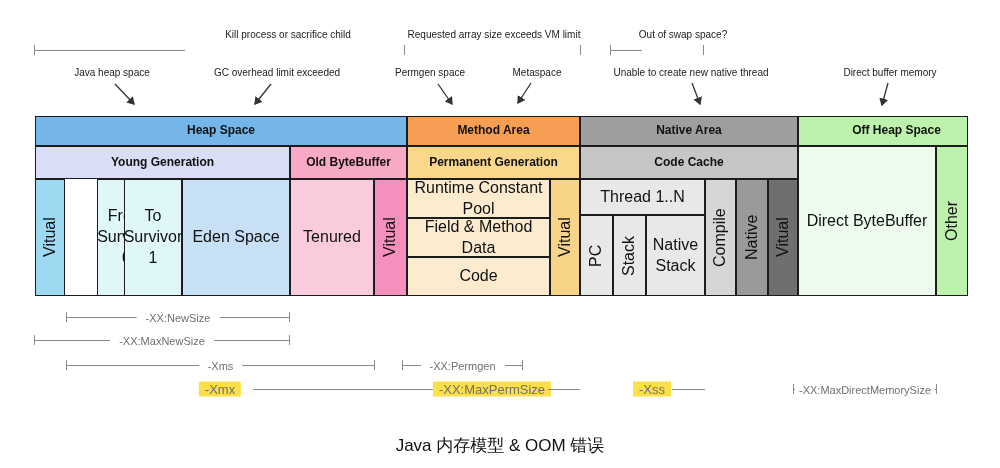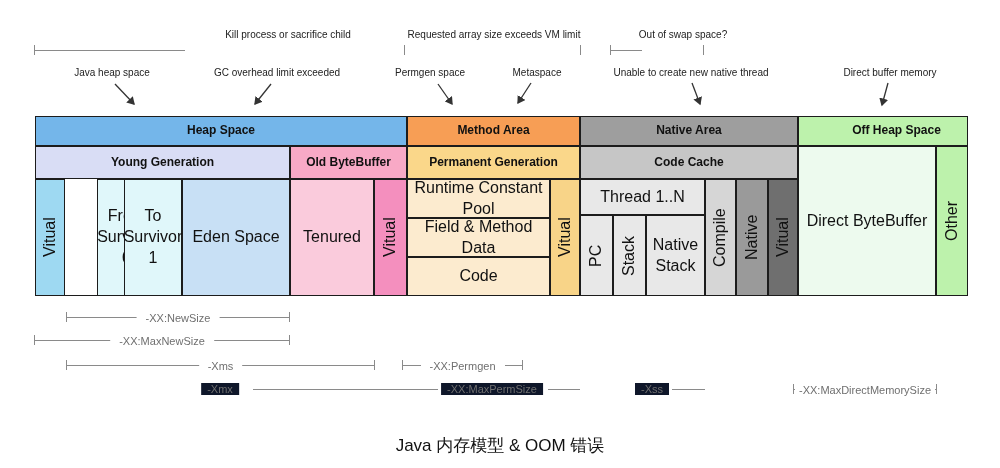--- a/index.html
+++ b/index.html
@@ -24,22 +24,22 @@
     content:"";position:absolute;top:-5.6px;width:1.2px;height:10px;background:#8a8a8a;
   }
   .tickL::before{left:0;}
   .tickR::after{right:0;}
   .tick{position:absolute;width:1.2px;height:10px;background:#8a8a8a;}
   .mlabel{
     position:absolute;left:50%;top:0;transform:translate(-50%,-50%);
     background:#ffffff;padding:0 9px;font-size:11px;color:#6f6f6f;white-space:nowrap;
   }
   .flag{
-    position:absolute;transform:translate(-50%,-50%);font-size:11px;color:#6f6f6f;
-    white-space:nowrap;background:#0f172a;padding:0 6px;
+    position:absolute;transform:translate(-50%,-50%);font-size:13px;color:#6f6f6f;
+    white-space:nowrap;background:#fde047;padding:0 6px;
   }
   #arrows{position:absolute;left:0;top:0;pointer-events:none;}
   #title{
     position:absolute;left:0;top:434px;width:100%;text-align:center;
     font-size:17px;font-weight:500;color:#111;
   }
 </style>
 </head>
 <body>
 

